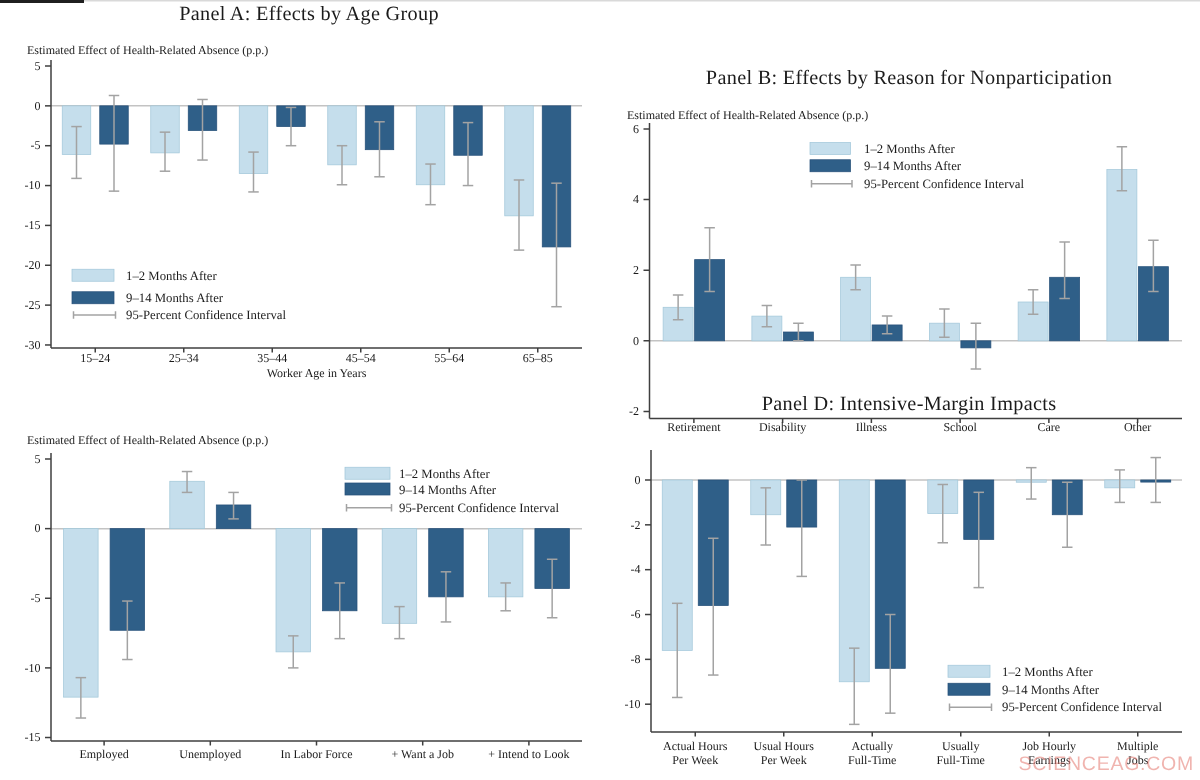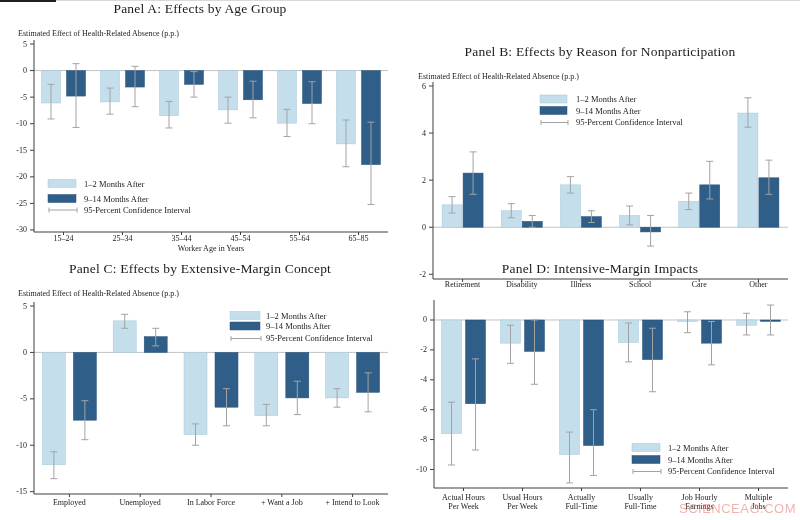--- a/index.html
+++ b/index.html
@@ -1,18 +1,18 @@
 <!DOCTYPE html>
 <html><head>
 <meta charset="utf-8">
 <style>
   html,body{margin:0;padding:0;background:#fff;}
   #page{position:relative;width:800px;height:520px;background:#ffffff;overflow:hidden;
         font-family:"Liberation Serif",serif;color:#1b1b1b;}
-  .panel{position:absolute;width:400px;height:260px;}
+  .panel{position:absolute;width:400px;height:260px;padding-left:12px;}
   #panel-a{left:0;top:0;} #panel-b{left:400px;top:0;margin-top:43px;}
   #panel-c{left:0;top:260px;} #panel-d{left:400px;top:260px;}
   .panel h2{position:absolute;left:0;top:1px;width:100%;margin:0;text-align:center;
             font-size:13.5px;font-weight:normal;letter-spacing:.2px;}
   .ylabel{position:absolute;left:18px;top:29px;font-size:8px;}
   .chart{position:absolute;left:0;top:0;}
   #top-edge{position:absolute;left:0;top:0;width:800px;height:1px;background:#d9d9d9;}
   #top-left-mark{position:absolute;left:0;top:0;width:56px;height:2px;background:#1f1f1f;}
   #watermark{position:absolute;right:4px;top:501px;font-family:"Liberation Sans",sans-serif;
              font-size:13px;letter-spacing:.5px;color:rgba(228,118,109,.55);}
@@ -202,21 +202,20 @@
         <rect x="140" y="63.5" width="27" height="8" fill="#2f5f88" stroke="#27517a" stroke-width="0.5"></rect>
         <text x="176" y="70.5" font-size="8.5" text-anchor="start">9–14 Months After</text>
         <line x1="141" y1="79.5" x2="168" y2="79.5" stroke="#a3a3a3" stroke-width="1"></line>
         <line x1="141" y1="77" x2="141" y2="82" stroke="#a3a3a3" stroke-width="1"></line>
         <line x1="168" y1="77" x2="168" y2="82" stroke="#a3a3a3" stroke-width="1"></line>
         <text x="176" y="82" font-size="8.5" text-anchor="start">95-Percent Confidence Interval</text>
       </svg>
   </section>
 
   <section class="panel" id="panel-c">
-    <h2>Panel C: Effects by Extensive-Margin Concept</h2>
     <div class="ylabel">Estimated Effect of Health-Related Absence (p.p.)</div>
     <svg class="chart" width="400" height="260" viewBox="0 0 400 260">
         <line x1="34" y1="92.41975308641975" x2="388" y2="92.41975308641975" stroke="#c3c3c3" stroke-width="1"></line>
         <rect x="42.400000000000006" y="92.41975308641975" width="23" height="112.33580246913581" fill="#c5deec" stroke="#a3c8da" stroke-width="0.5"></rect>
         <line x1="53.900000000000006" y1="191.75802469135803" x2="53.900000000000006" y2="218.68148148148148" stroke="#a3a3a3" stroke-width="1"></line>
         <line x1="50.400000000000006" y1="191.75802469135803" x2="57.400000000000006" y2="191.75802469135803" stroke="#a3a3a3" stroke-width="1"></line>
         <line x1="50.400000000000006" y1="218.68148148148148" x2="57.400000000000006" y2="218.68148148148148" stroke="#a3a3a3" stroke-width="1"></line>
         <rect x="73.4" y="92.41975308641975" width="23" height="67.77283950617286" fill="#2f5f88" stroke="#27517a" stroke-width="0.5"></rect>
         <line x1="84.9" y1="140.69629629629628" x2="84.9" y2="179.6888888888889" stroke="#a3a3a3" stroke-width="1"></line>
         <line x1="81.4" y1="140.69629629629628" x2="88.4" y2="140.69629629629628" stroke="#a3a3a3" stroke-width="1"></line>

